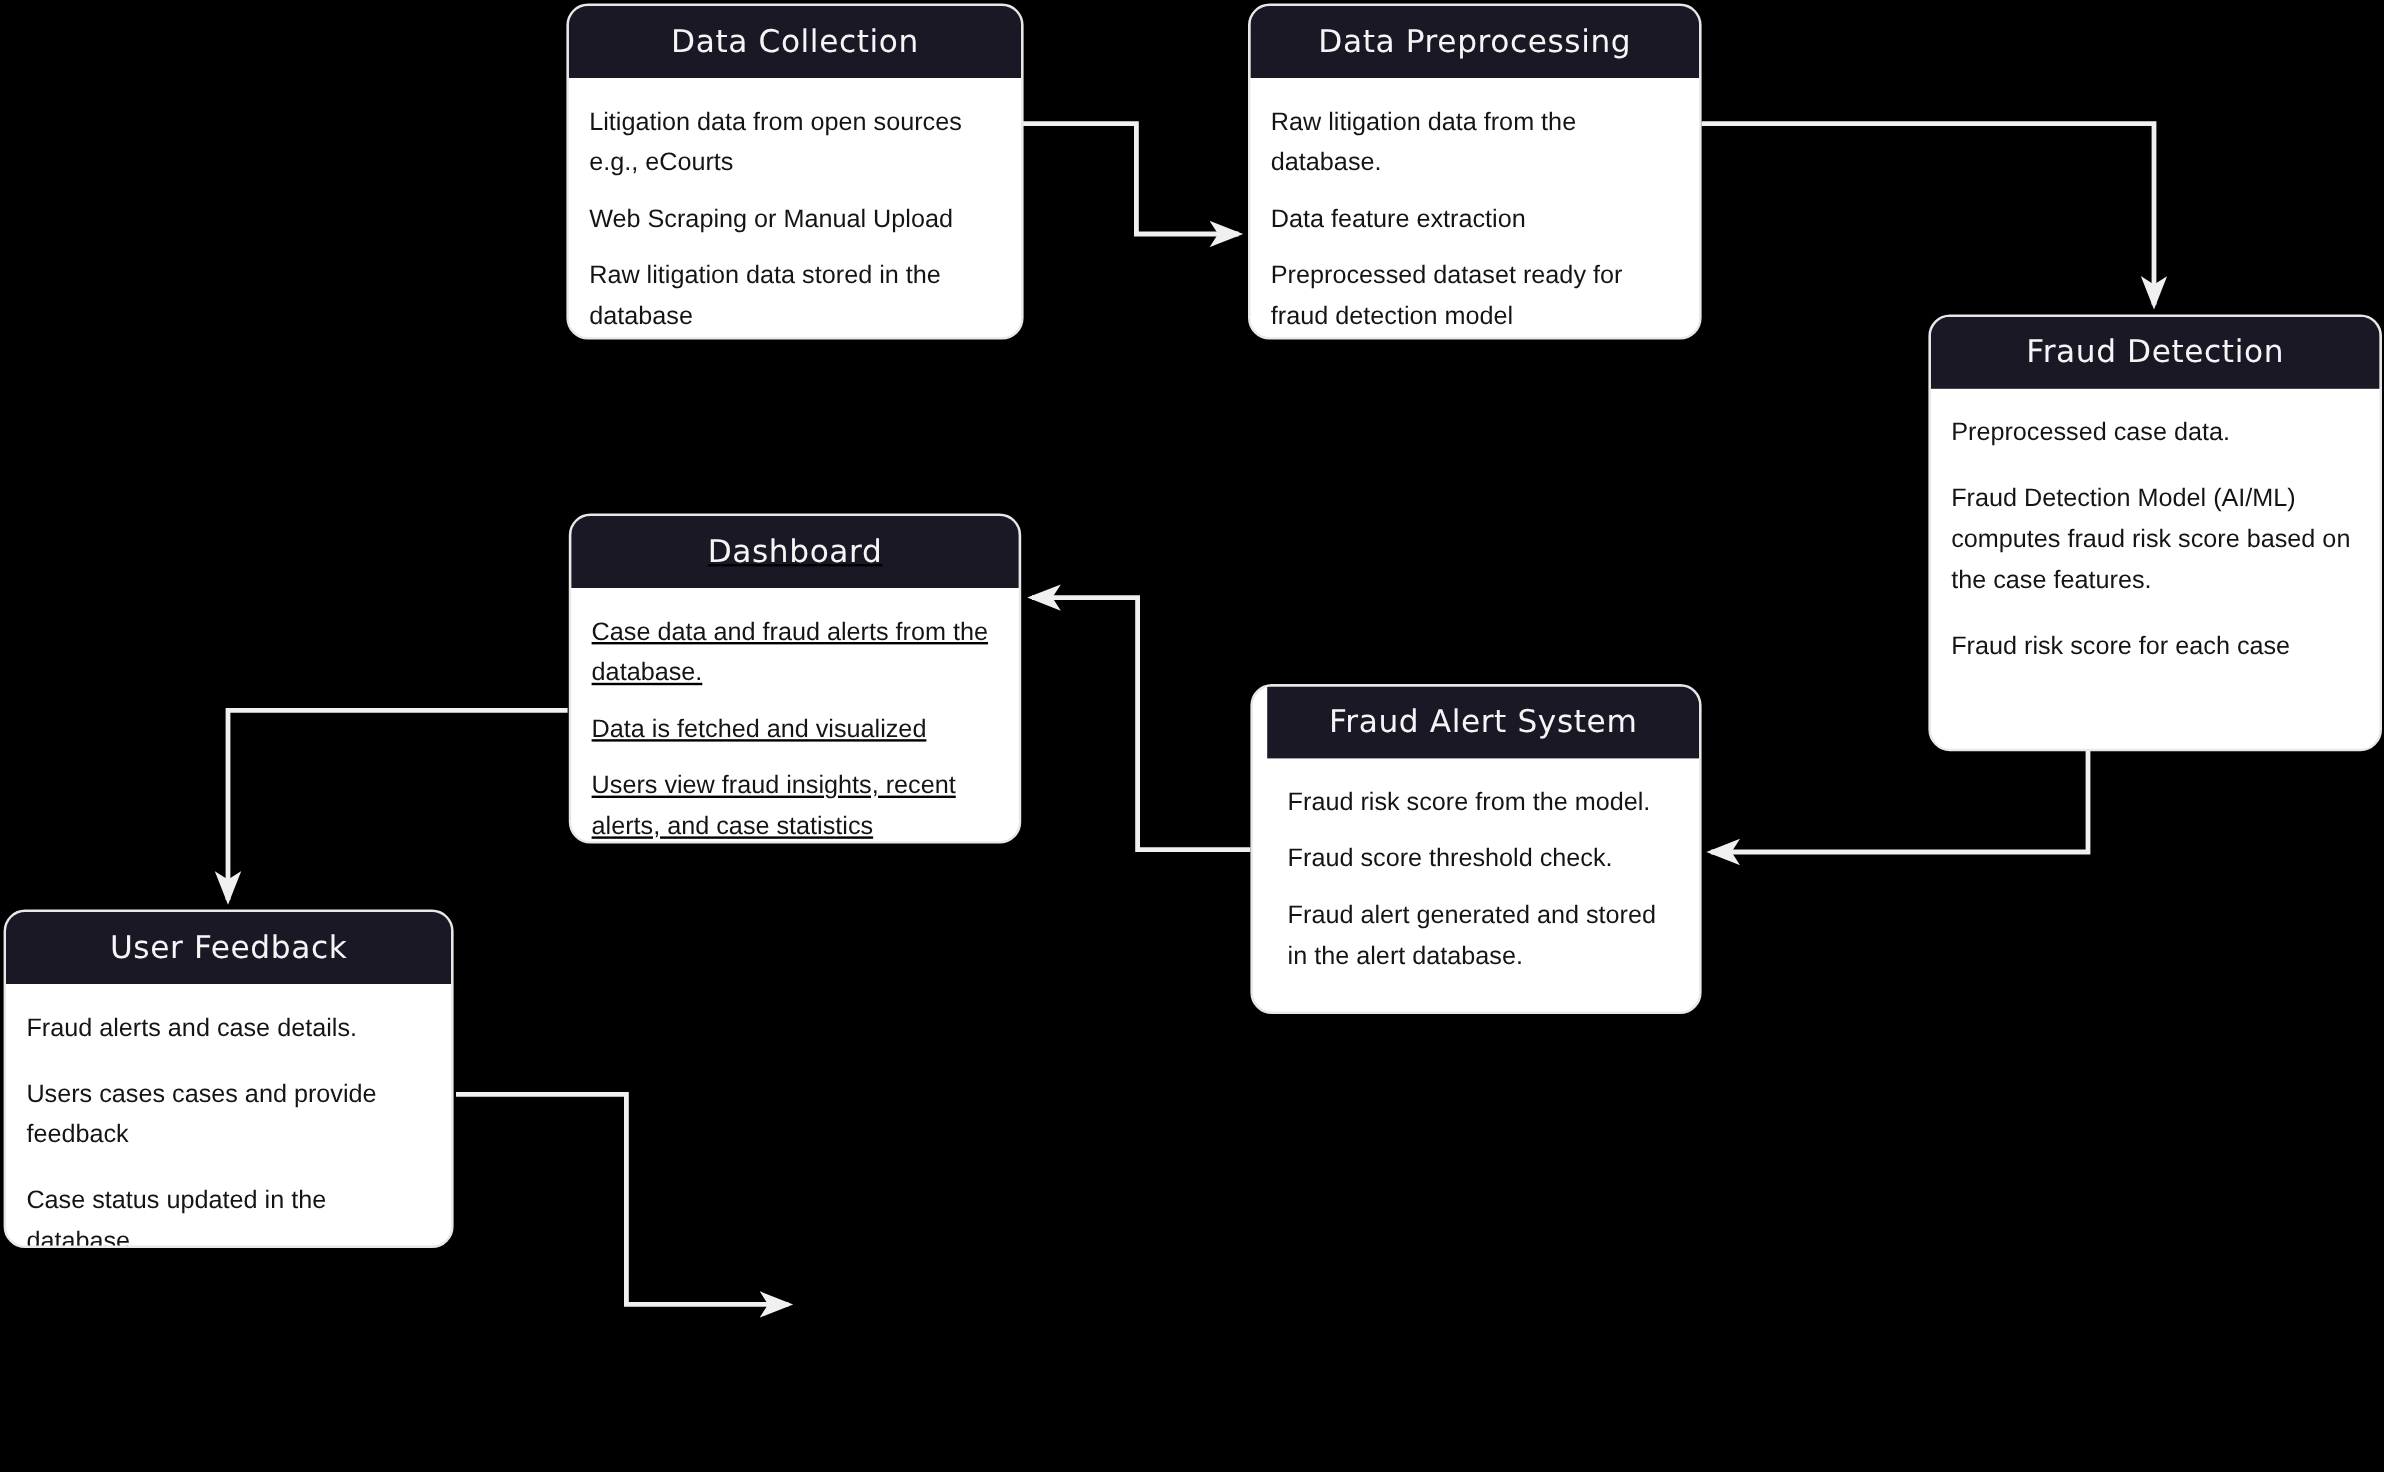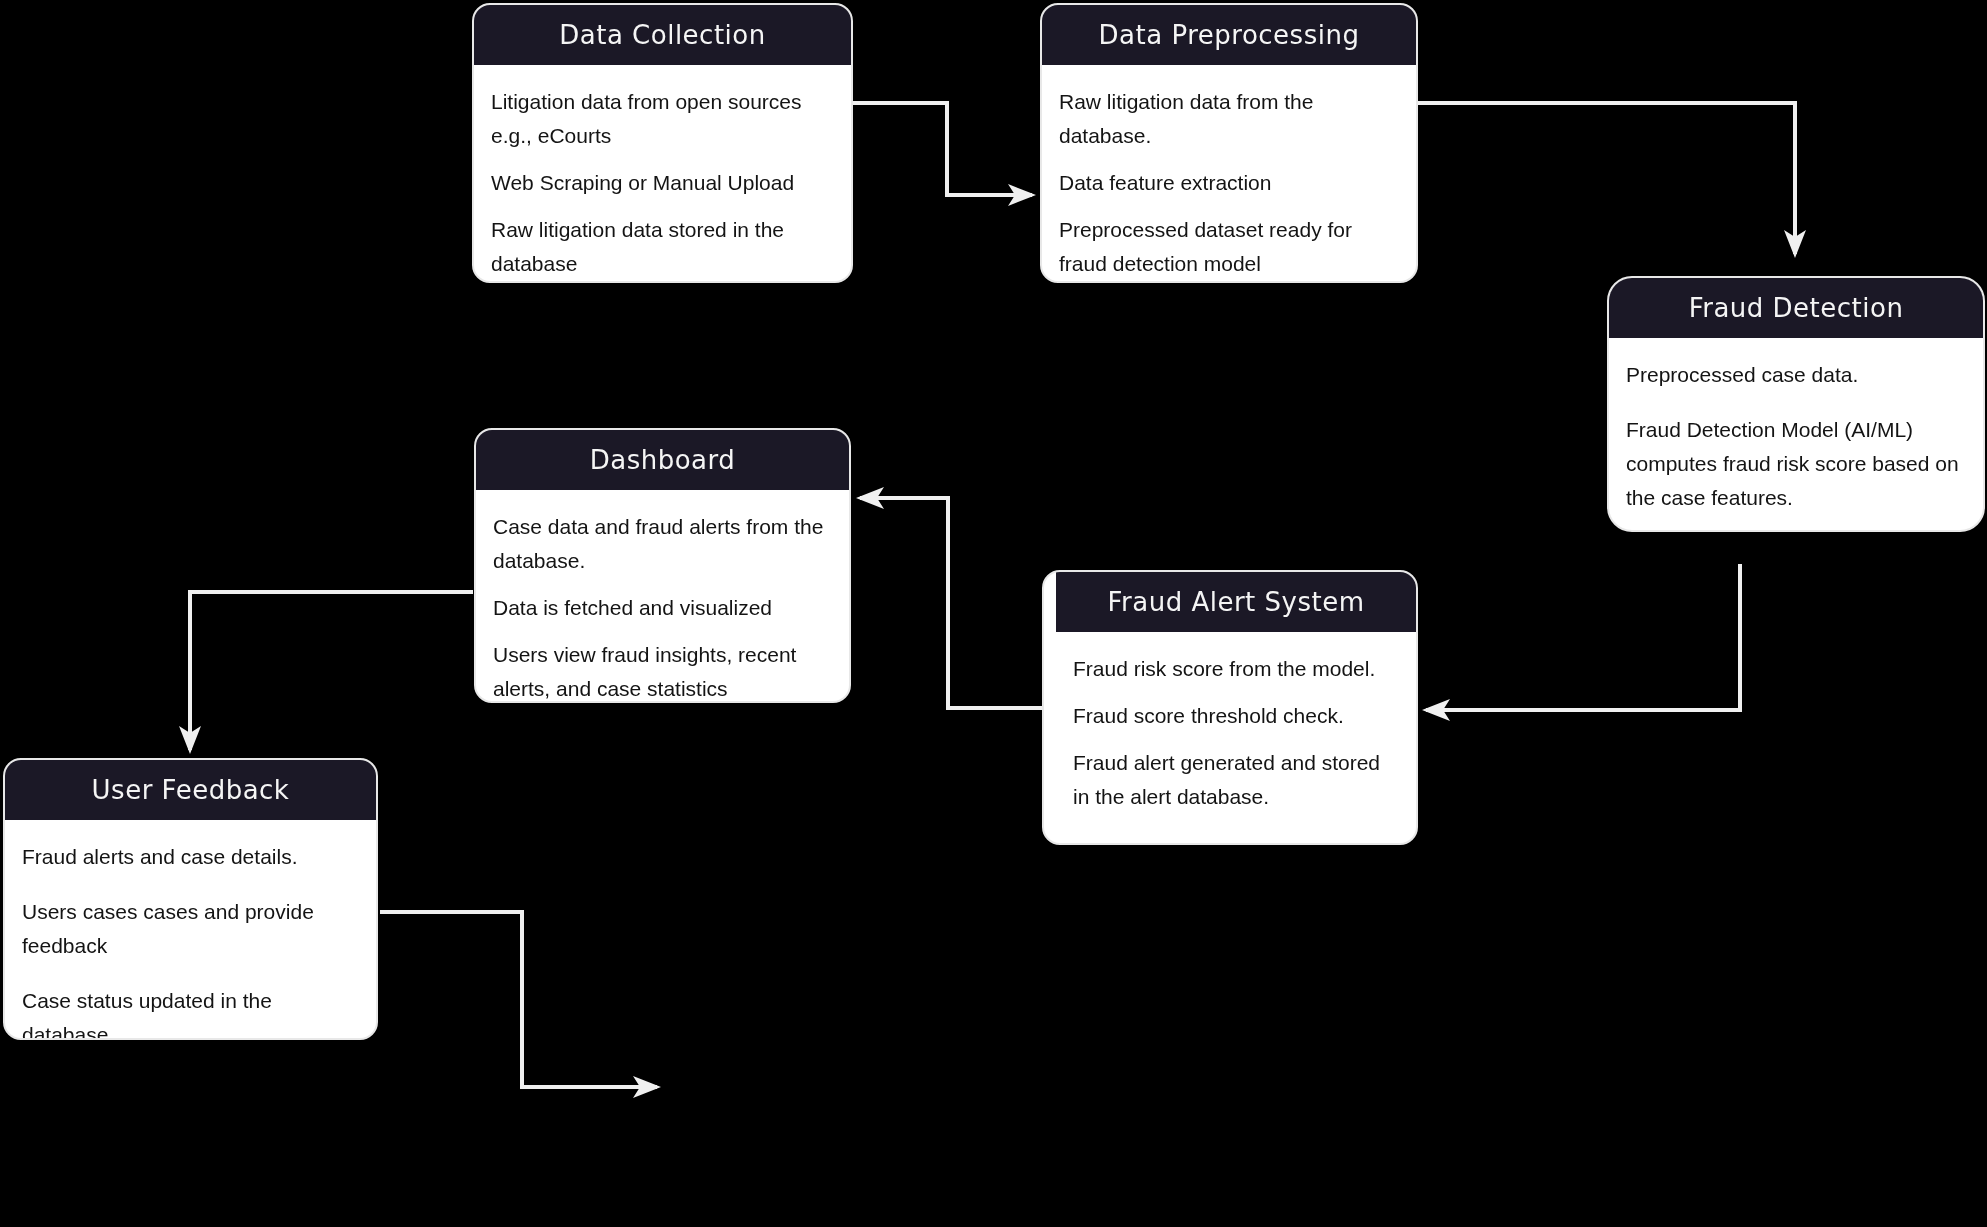--- a/index.html
+++ b/index.html
@@ -36,22 +36,22 @@
     color:#141414;
     font-size:21px;
     line-height:34px;
   }
   .node-body p{margin:0 0 13px 0;}
   .node.roomy .node-body p{margin-bottom:21px;}
 
   
   #n-data-collection   {left:472px; top:3px;   width:381px; height:280px;}
   #n-data-preprocessing{left:1040px;top:3px;   width:378px; height:280px;}
-  #n-fraud-detection   {left:1607px;top:276px; width:378px; height:256px;border-radius:25px;}
-  #n-dashboard         {left:474px; top:428px; width:377px; height:275px;}
+  #n-fraud-detection   {left:1607px;top:262px; width:378px; height:364px;}
+  #n-dashboard         {left:474px; top:428px; width:377px; height:275px;text-decoration:underline;}
   #n-fraud-alert       {left:1042px;top:570px; width:376px; height:275px;padding-left:12px;}
   #n-user-feedback     {left:3px;   top:758px; width:375px; height:282px;}
   #n-blockchain        {left:665px; top:950px; width:375px; height:272px;}
 </style>
 </head>
 <body>
 
 <div class="canvas">
 
   <svg class="connector-layer" viewBox="0 0 1987 1227" xmlns="http://www.w3.org/2000/svg">

